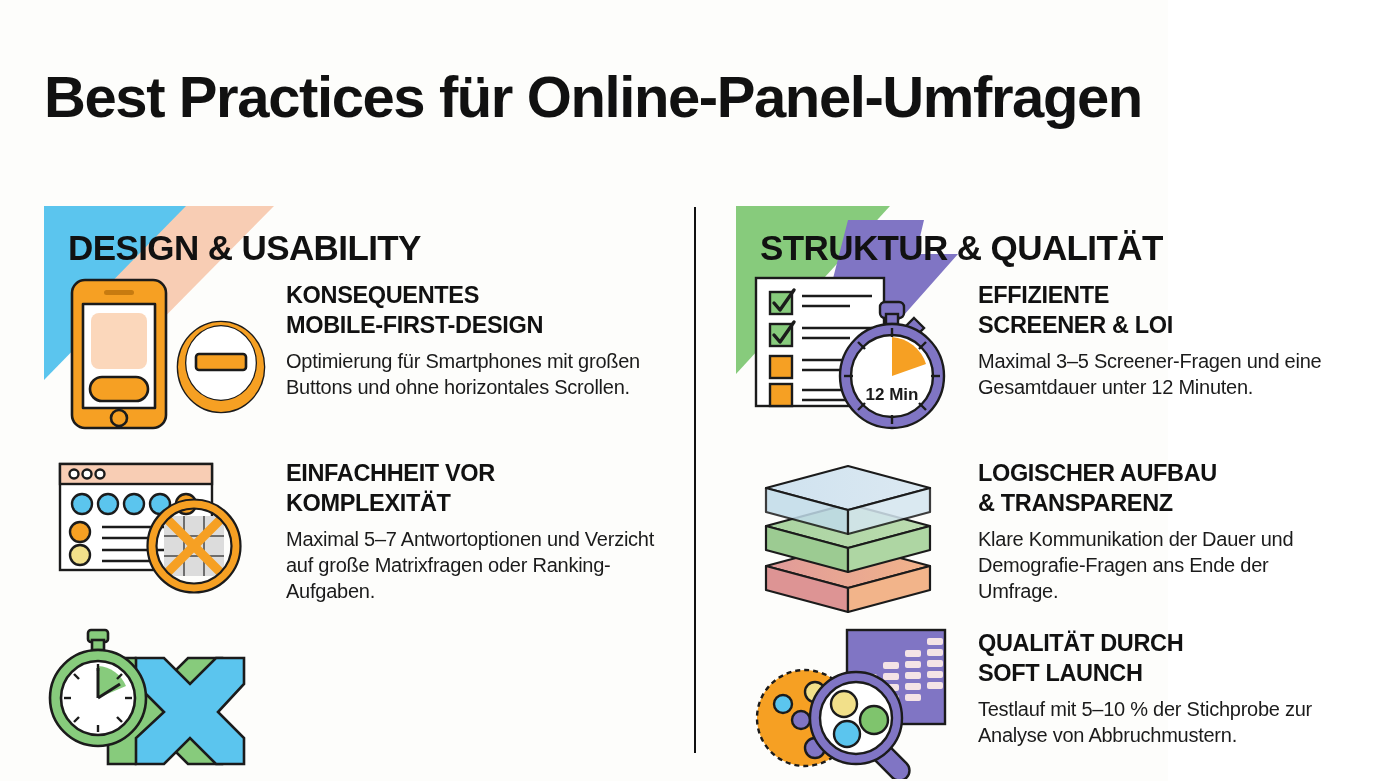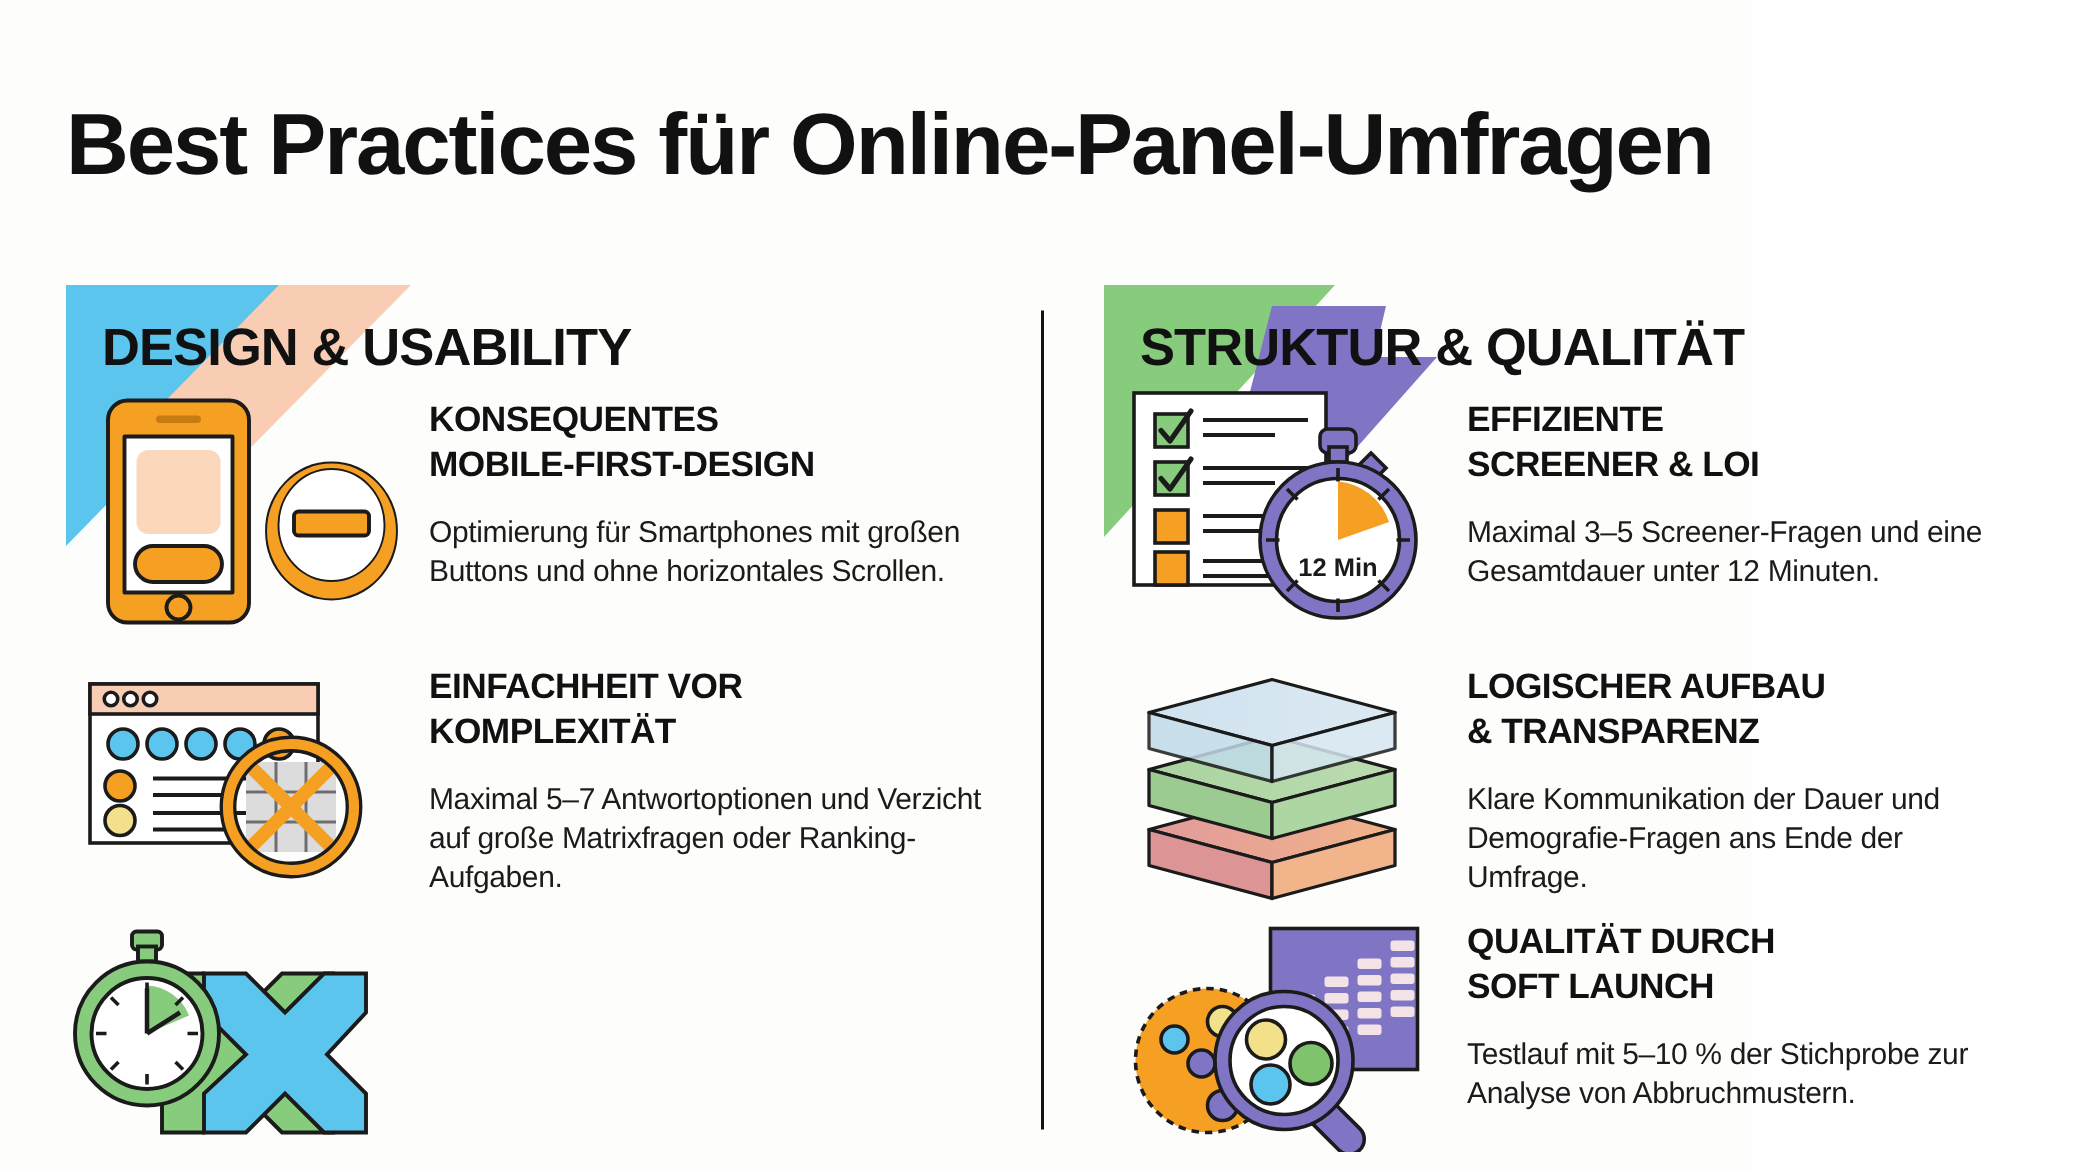--- a/index.html
+++ b/index.html
@@ -32,21 +32,21 @@
     line-height: 72px;
     font-weight: 700;
     letter-spacing: -1.4px;
     color: #111111;
     white-space: nowrap;
   }
 
   
   .column {
     position: absolute;
-    top: 186px;
+    top: 202px;
     width: 625px;
     height: 580px;
   }
   .col-left  { left: 36px; }
   .col-right { left: 728px; }
 
   .divider {
     position: absolute;
     left: 694px;
     top: 207px;
@@ -91,40 +91,40 @@
     position: relative;
     display: flex;
     align-items: flex-start;
     height: 170px;
   }
   .row-icon {
     width: 250px;
     flex: 0 0 250px;
     height: 165px;
     display: flex;
-    align-items: center;
+    align-items: flex-start;
     justify-content: center;
     position: relative;
   }
   .row-icon svg { display: block; }
 
   .row-text {
     flex: 1 1 auto;
     padding-top: 5px;
   }
   .row-title {
     font-size: 23.5px;
     line-height: 30px;
     font-weight: 700;
     letter-spacing: -0.35px;
     color: #111111;
     white-space: pre-line;
   }
   .row-desc {
-    margin-top: 18px;
+    margin-top: 8px;
     font-size: 20px;
     line-height: 26px;
     font-weight: 400;
     letter-spacing: -0.25px;
     color: #1b1b1b;
   }
 
   
   .row-1 { height: 182px; }
   .row-2 { height: 170px; }

